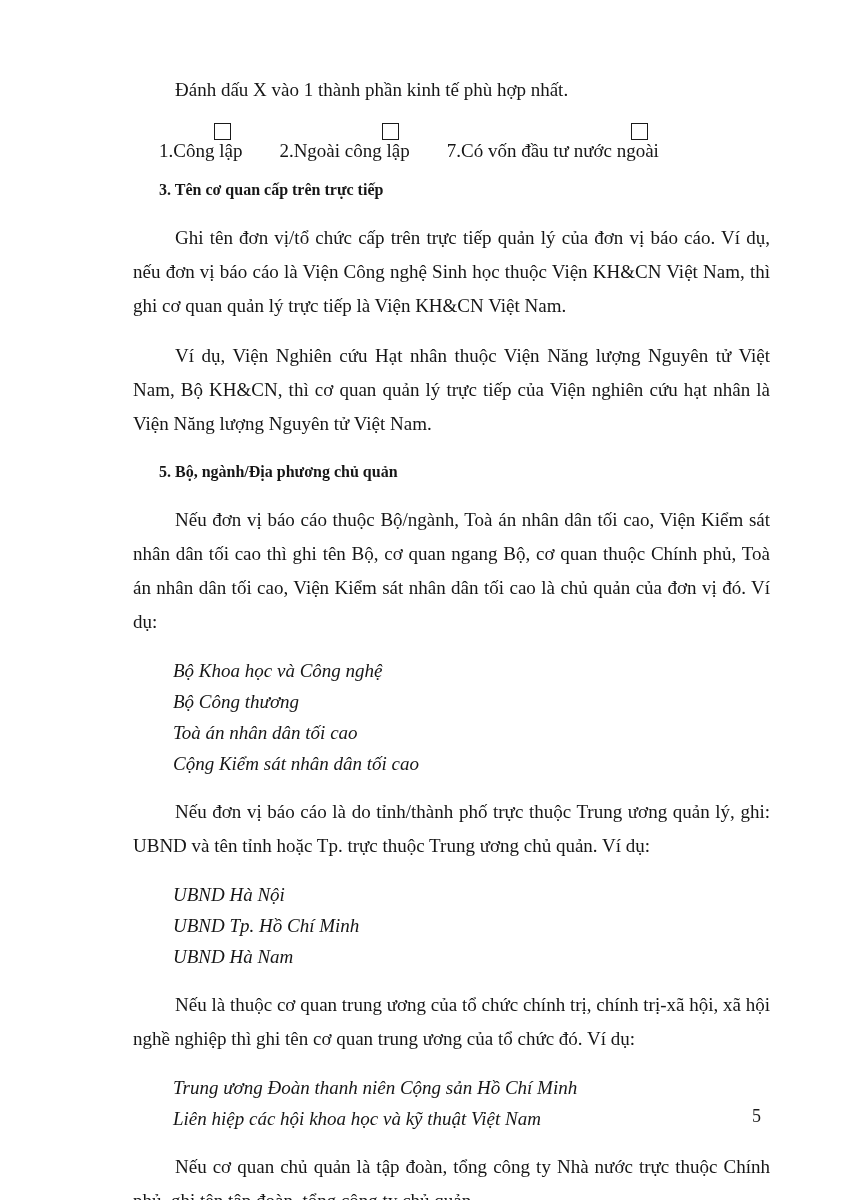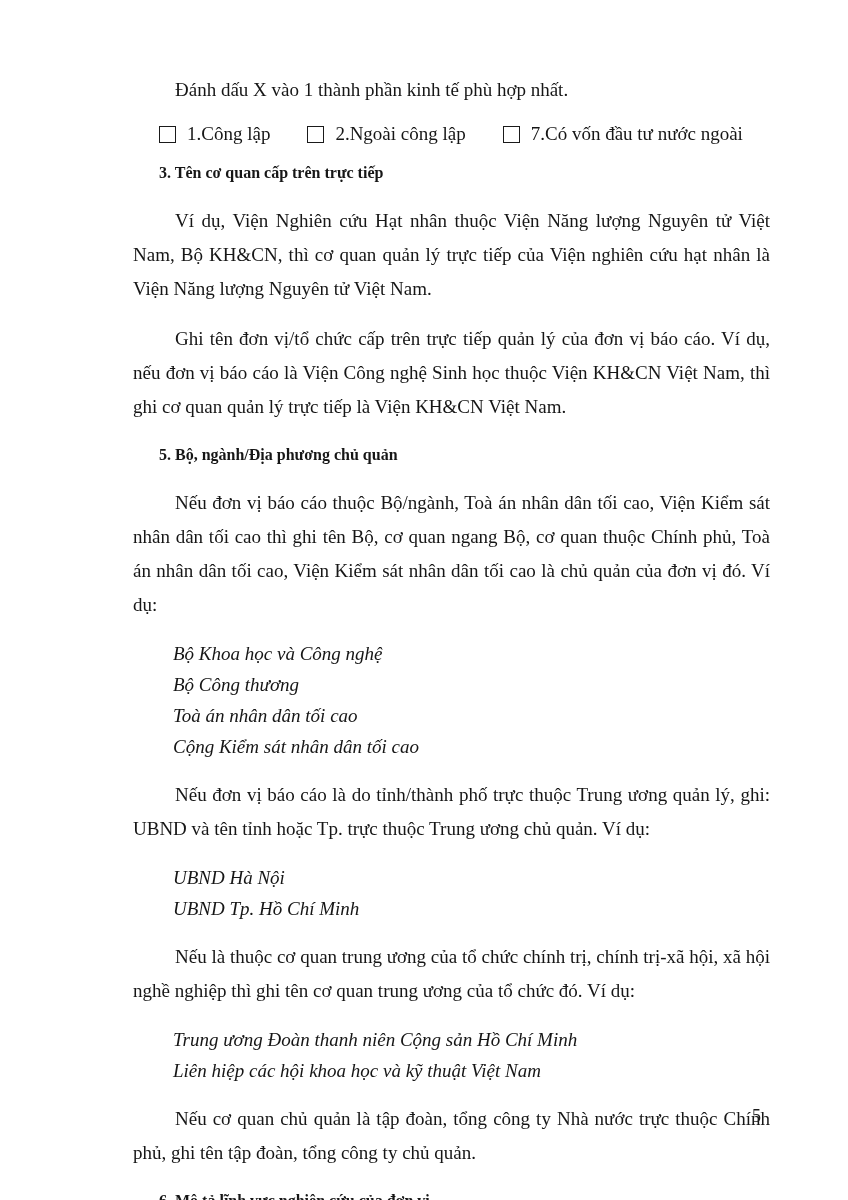--- a/index.html
+++ b/index.html
@@ -34,23 +34,24 @@
   }
   .cb-row {
     display: flex;
     align-items: center;
     margin: 9px 0 2px 0;
     padding-left: 42px;
     gap: 37px;
   }
   .cb-item {
     display: flex;
-    align-items: center;
+    align-items: flex-end;
     cursor: pointer;
     white-space: nowrap;
+    flex-direction: column;
   }
   .cb-box {
     display: inline-block;
     width: 15px;
     height: 15px;
     border: 1.6px solid #1a1a1a;
     margin-right: 11px;
     background: #fff;
     flex: 0 0 auto;
   }
@@ -88,39 +89,40 @@
       <span>2.Ngoài công lập</span>
     </label>
     <label class="cb-item">
       <span class="cb-box"></span>
       <span>7.Có vốn đầu tư nước ngoài</span>
     </label>
   </div>
 
   <div class="heading">3. Tên cơ quan cấp trên trực tiếp</div>
 
+  <p class="para">Ghi tên đơn vị/tổ chức cấp trên trực tiếp quản lý của đơn vị báo cáo. Ví dụ, nếu đơn vị báo cáo là Viện Công nghệ Sinh học thuộc Viện KH&amp;CN Việt Nam, thì ghi cơ quan quản lý trực tiếp là Viện KH&amp;CN Việt Nam.</p>
   <p class="para">Ví dụ, Viện Nghiên cứu Hạt nhân thuộc Viện Năng lượng Nguyên tử Việt Nam, Bộ KH&amp;CN, thì cơ quan quản lý trực tiếp của Viện nghiên cứu hạt nhân là Viện Năng lượng Nguyên tử Việt Nam.</p>
-  <p class="para">Ghi tên đơn vị/tổ chức cấp trên trực tiếp quản lý của đơn vị báo cáo. Ví dụ, nếu đơn vị báo cáo là Viện Công nghệ Sinh học thuộc Viện KH&amp;CN Việt Nam, thì ghi cơ quan quản lý trực tiếp là Viện KH&amp;CN Việt Nam.</p>
 
   <div class="heading">5. Bộ, ngành/Địa phương chủ quản</div>
 
   <p class="para">Nếu đơn vị báo cáo thuộc Bộ/ngành, Toà án nhân dân tối cao, Viện Kiểm sát nhân dân tối cao thì ghi tên Bộ, cơ quan ngang Bộ, cơ quan thuộc Chính phủ, Toà án nhân dân tối cao, Viện Kiểm sát nhân dân tối cao là chủ quản của đơn vị đó. Ví dụ:</p>
 
   <div class="example-group">
     <p class="example">Bộ Khoa học và Công nghệ</p>
     <p class="example">Bộ Công thương</p>
     <p class="example">Toà án nhân dân tối cao</p>
     <p class="example">Cộng Kiểm sát nhân dân tối cao</p>
   </div>
 
   <p class="para">Nếu đơn vị báo cáo là do tỉnh/thành phố trực thuộc Trung ương quản lý, ghi: UBND và tên tỉnh hoặc Tp. trực thuộc Trung ương chủ quản. Ví dụ:</p>
 
   <div class="example-group">
     <p class="example">UBND Hà Nội</p>
     <p class="example">UBND Tp. Hồ Chí Minh</p>
+    <p class="example">UBND Hà Nam</p>
   </div>
 
   <p class="para">Nếu là thuộc cơ quan trung ương của tổ chức chính trị, chính trị-xã hội, xã hội nghề nghiệp thì ghi tên cơ quan trung ương của tổ chức đó. Ví dụ:</p>
 
   <div class="example-group">
     <p class="example">Trung ương Đoàn thanh niên Cộng sản Hồ Chí Minh</p>
     <p class="example">Liên hiệp các hội khoa học và kỹ thuật Việt Nam</p>
   </div>
 
   <p class="para">Nếu cơ quan chủ quản là tập đoàn, tổng công ty Nhà nước trực thuộc Chính phủ, ghi tên tập đoàn, tổng công ty chủ quản.</p>

